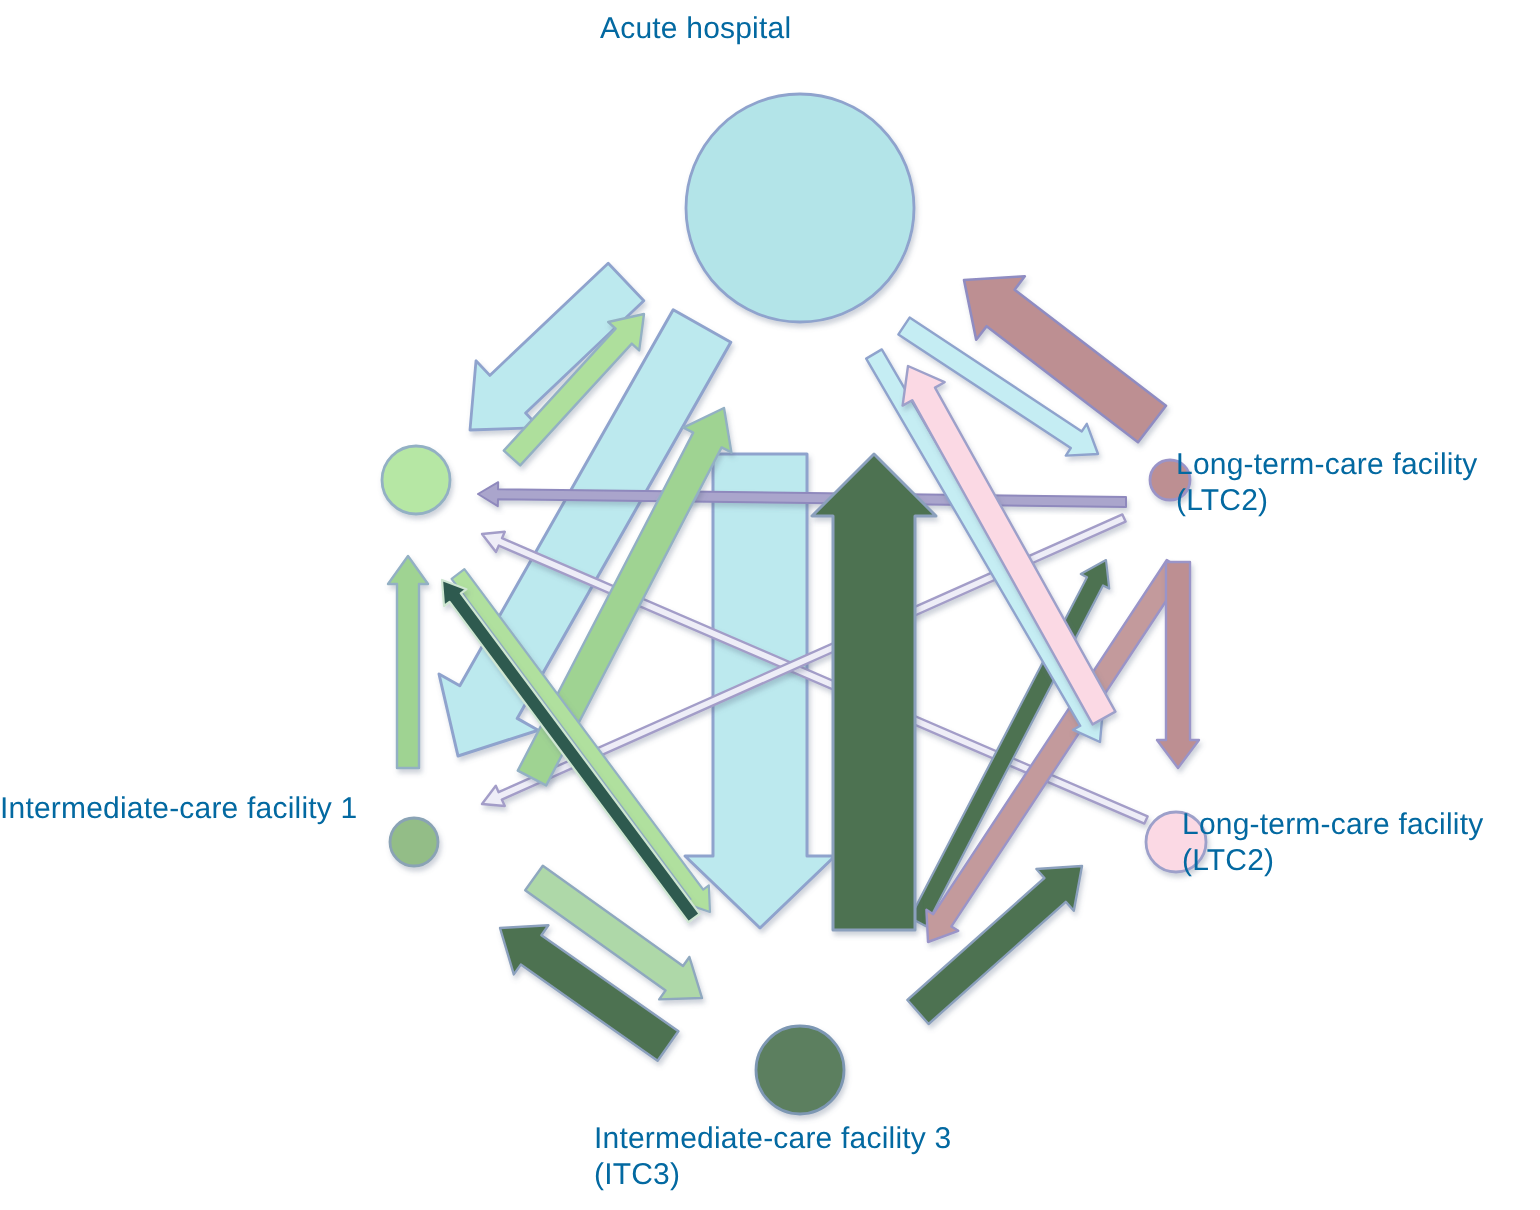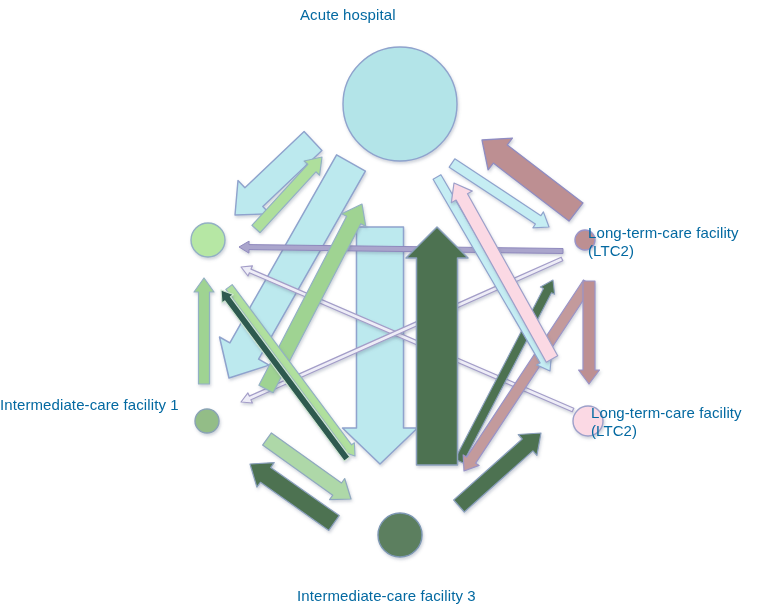--- a/index.html
+++ b/index.html
@@ -62,22 +62,23 @@
 
   <div class="node-label" style="left:300px;top:6px;width:200px;">
     <div>Acute hospital</div>
   </div>
 
 
   <div class="node-label" style="left:0px;top:396px;width:190px;">
     <div>Intermediate-care facility 1</div>
   </div>
 
-  <div class="node-label" style="left:297px;top:587px;width:200px;">
+  <div class="node-label" style="left:297px;top:561px;width:200px;">
     <div>Intermediate-care facility 3</div>
+    <div>(ITC3)</div>
   </div>
 
   <div class="node-label" style="left:588px;top:224px;width:185px;">
     <div>Long-term-care facility</div>
     <div>(LTC2)</div>
   </div>
 
   <div class="node-label" style="left:591px;top:404px;width:185px;">
     <div>Long-term-care facility</div>
     <div>(LTC2)</div>

